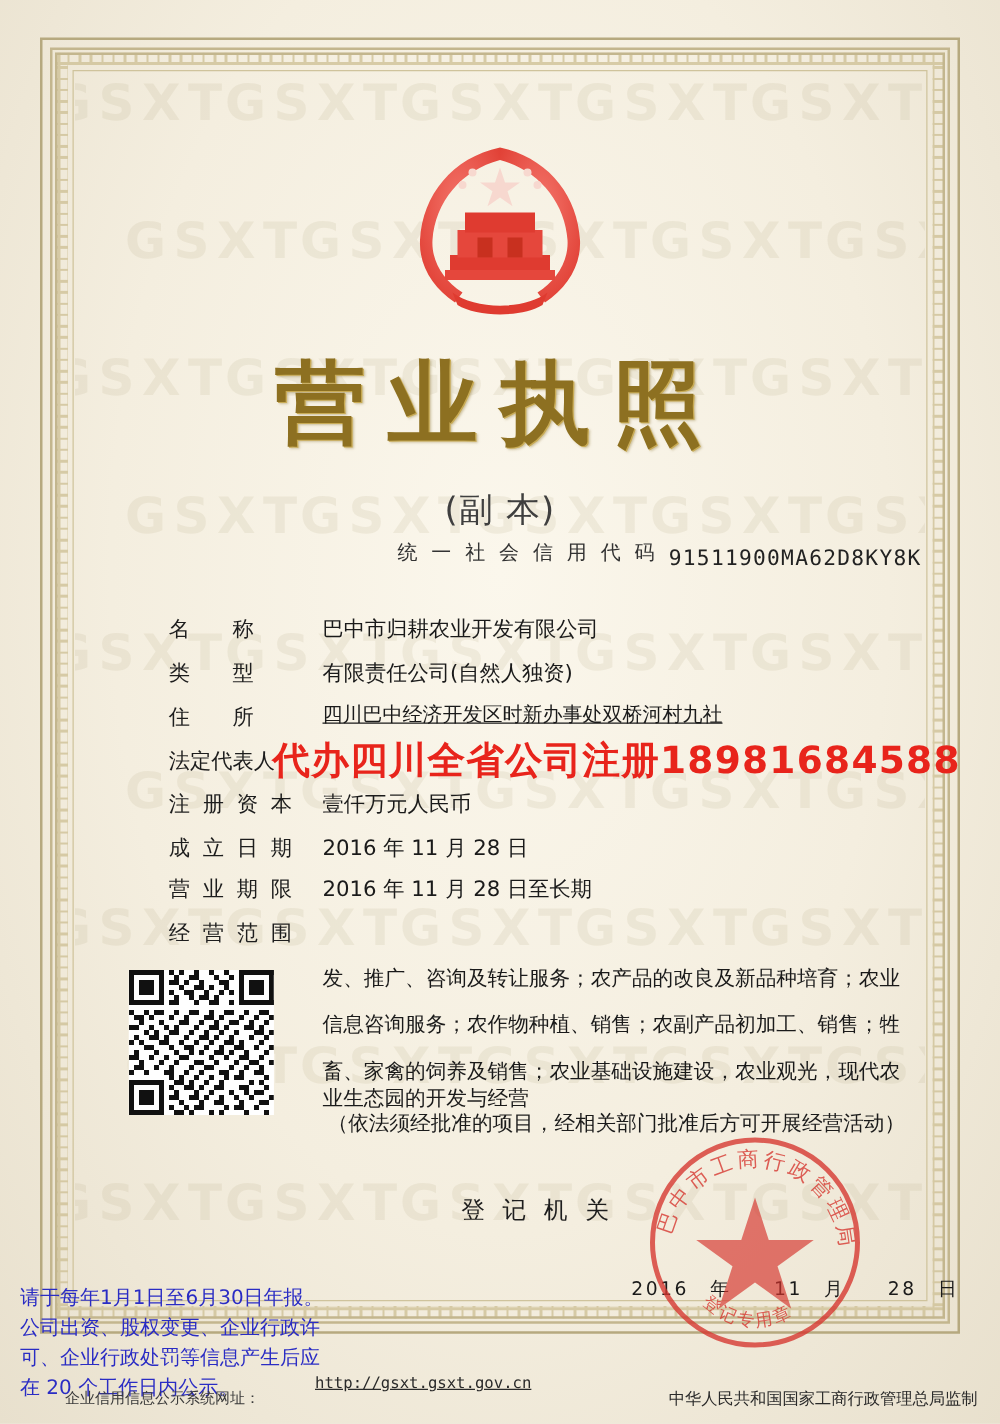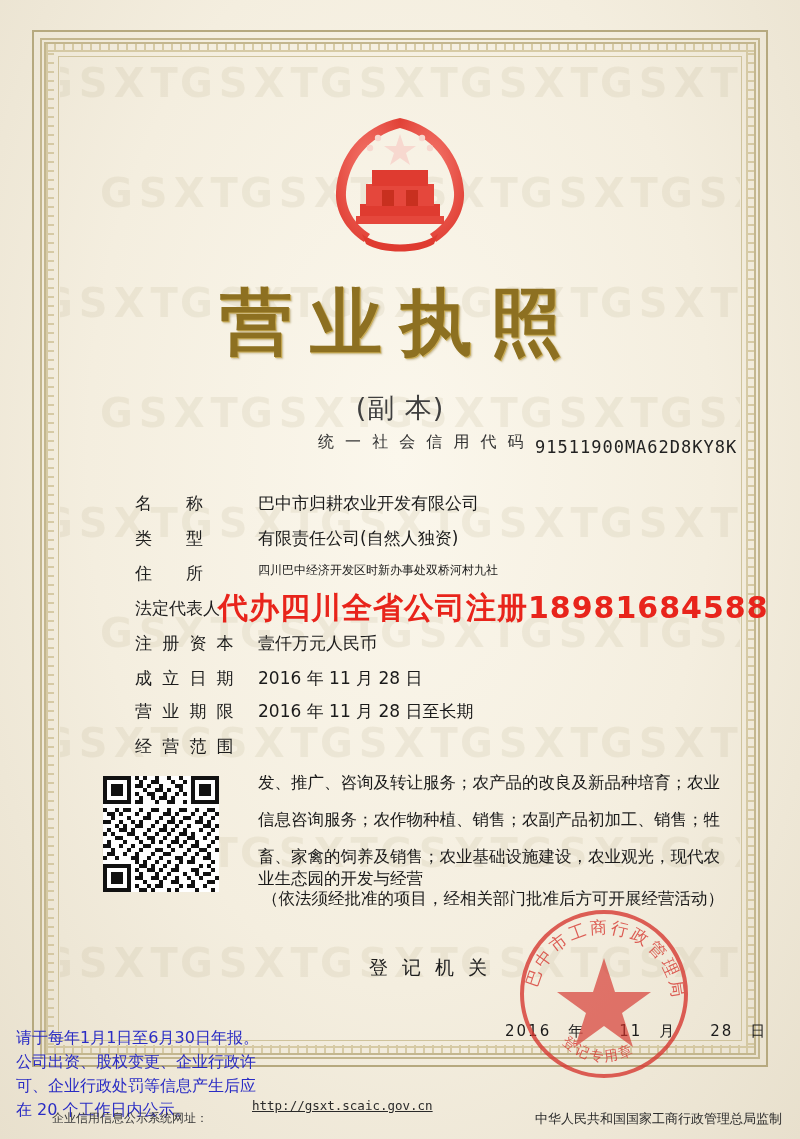--- a/index.html
+++ b/index.html
@@ -219,21 +219,21 @@
   <div class="row" style="top:492px;">
     <span class="lbl">名　　称</span>
     <span class="val">巴中市归耕农业开发有限公司</span>
   </div>
   <div class="row" style="top:527px;">
     <span class="lbl">类　　型</span>
     <span class="val">有限责任公司(自然人独资)</span>
   </div>
   <div class="row" style="top:562px;">
     <span class="lbl">住　　所</span>
-    <span class="val" style="font-size:12px;">四川巴中经济开发区时新办事处双桥河村九社</span>
+    <span class="val" style="font-size:16px;text-decoration:underline;">四川巴中经济开发区时新办事处双桥河村九社</span>
   </div>
   <div class="row" style="top:597px;">
     <span class="lbl" style="width:118px;">法定代表人</span>
     <span class="val"></span>
   </div>
   <div class="row" style="top:632px;">
     <span class="lbl">注 册 资 本</span>
     <span class="val">壹仟万元人民币</span>
   </div>
   <div class="row" style="top:667px;">
@@ -488,16 +488,16 @@
   </div>
 
   <div id="notice">
     <div>请于每年1月1日至6月30日年报。</div>
     <div>公司出资、股权变更、企业行政许</div>
     <div>可、企业行政处罚等信息产生后应</div>
     <div>在 20 个工作日内公示。</div>
   </div>
 
   <div id="footer-left">企业信用信息公示系统网址：</div>
-  <a id="footer-url" href="#">http://gsxt.scaic.gov.cn</a>
+  <a id="footer-url" href="#">http://gsxt.gsxt.gov.cn</a>
   <div id="footer-right">中华人民共和国国家工商行政管理总局监制</div>
 
 </div>
 
 </body></html>

